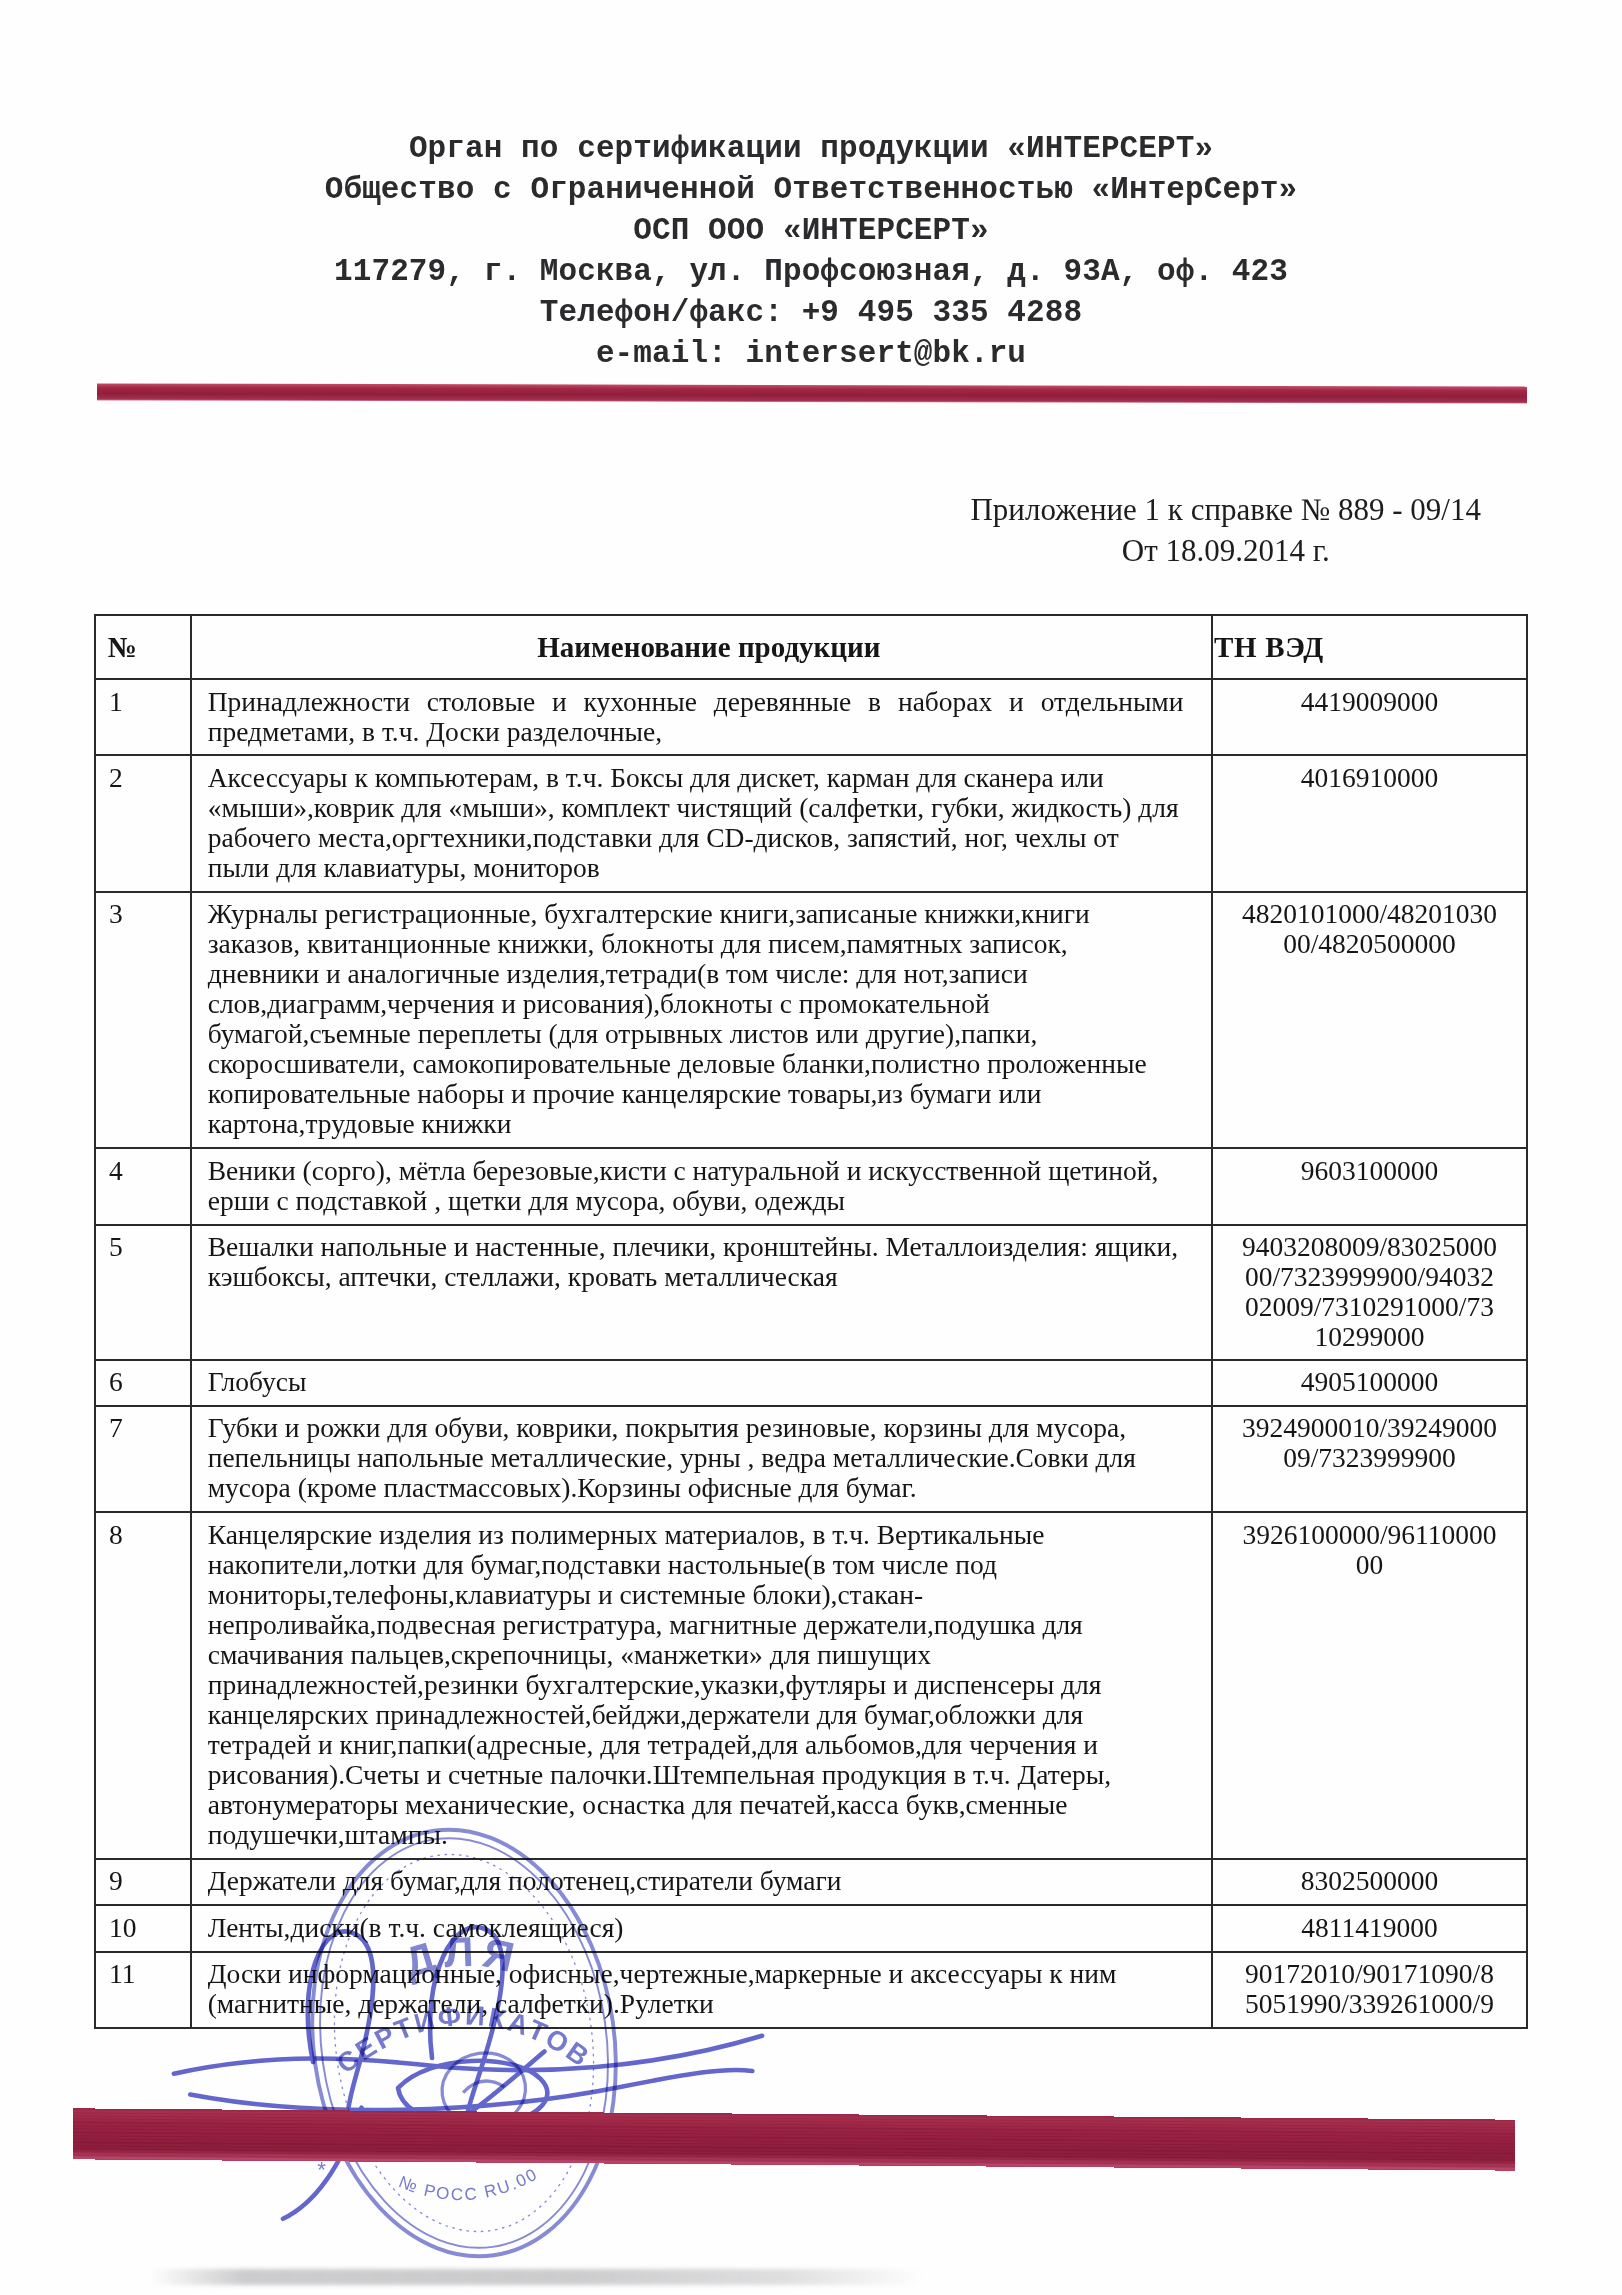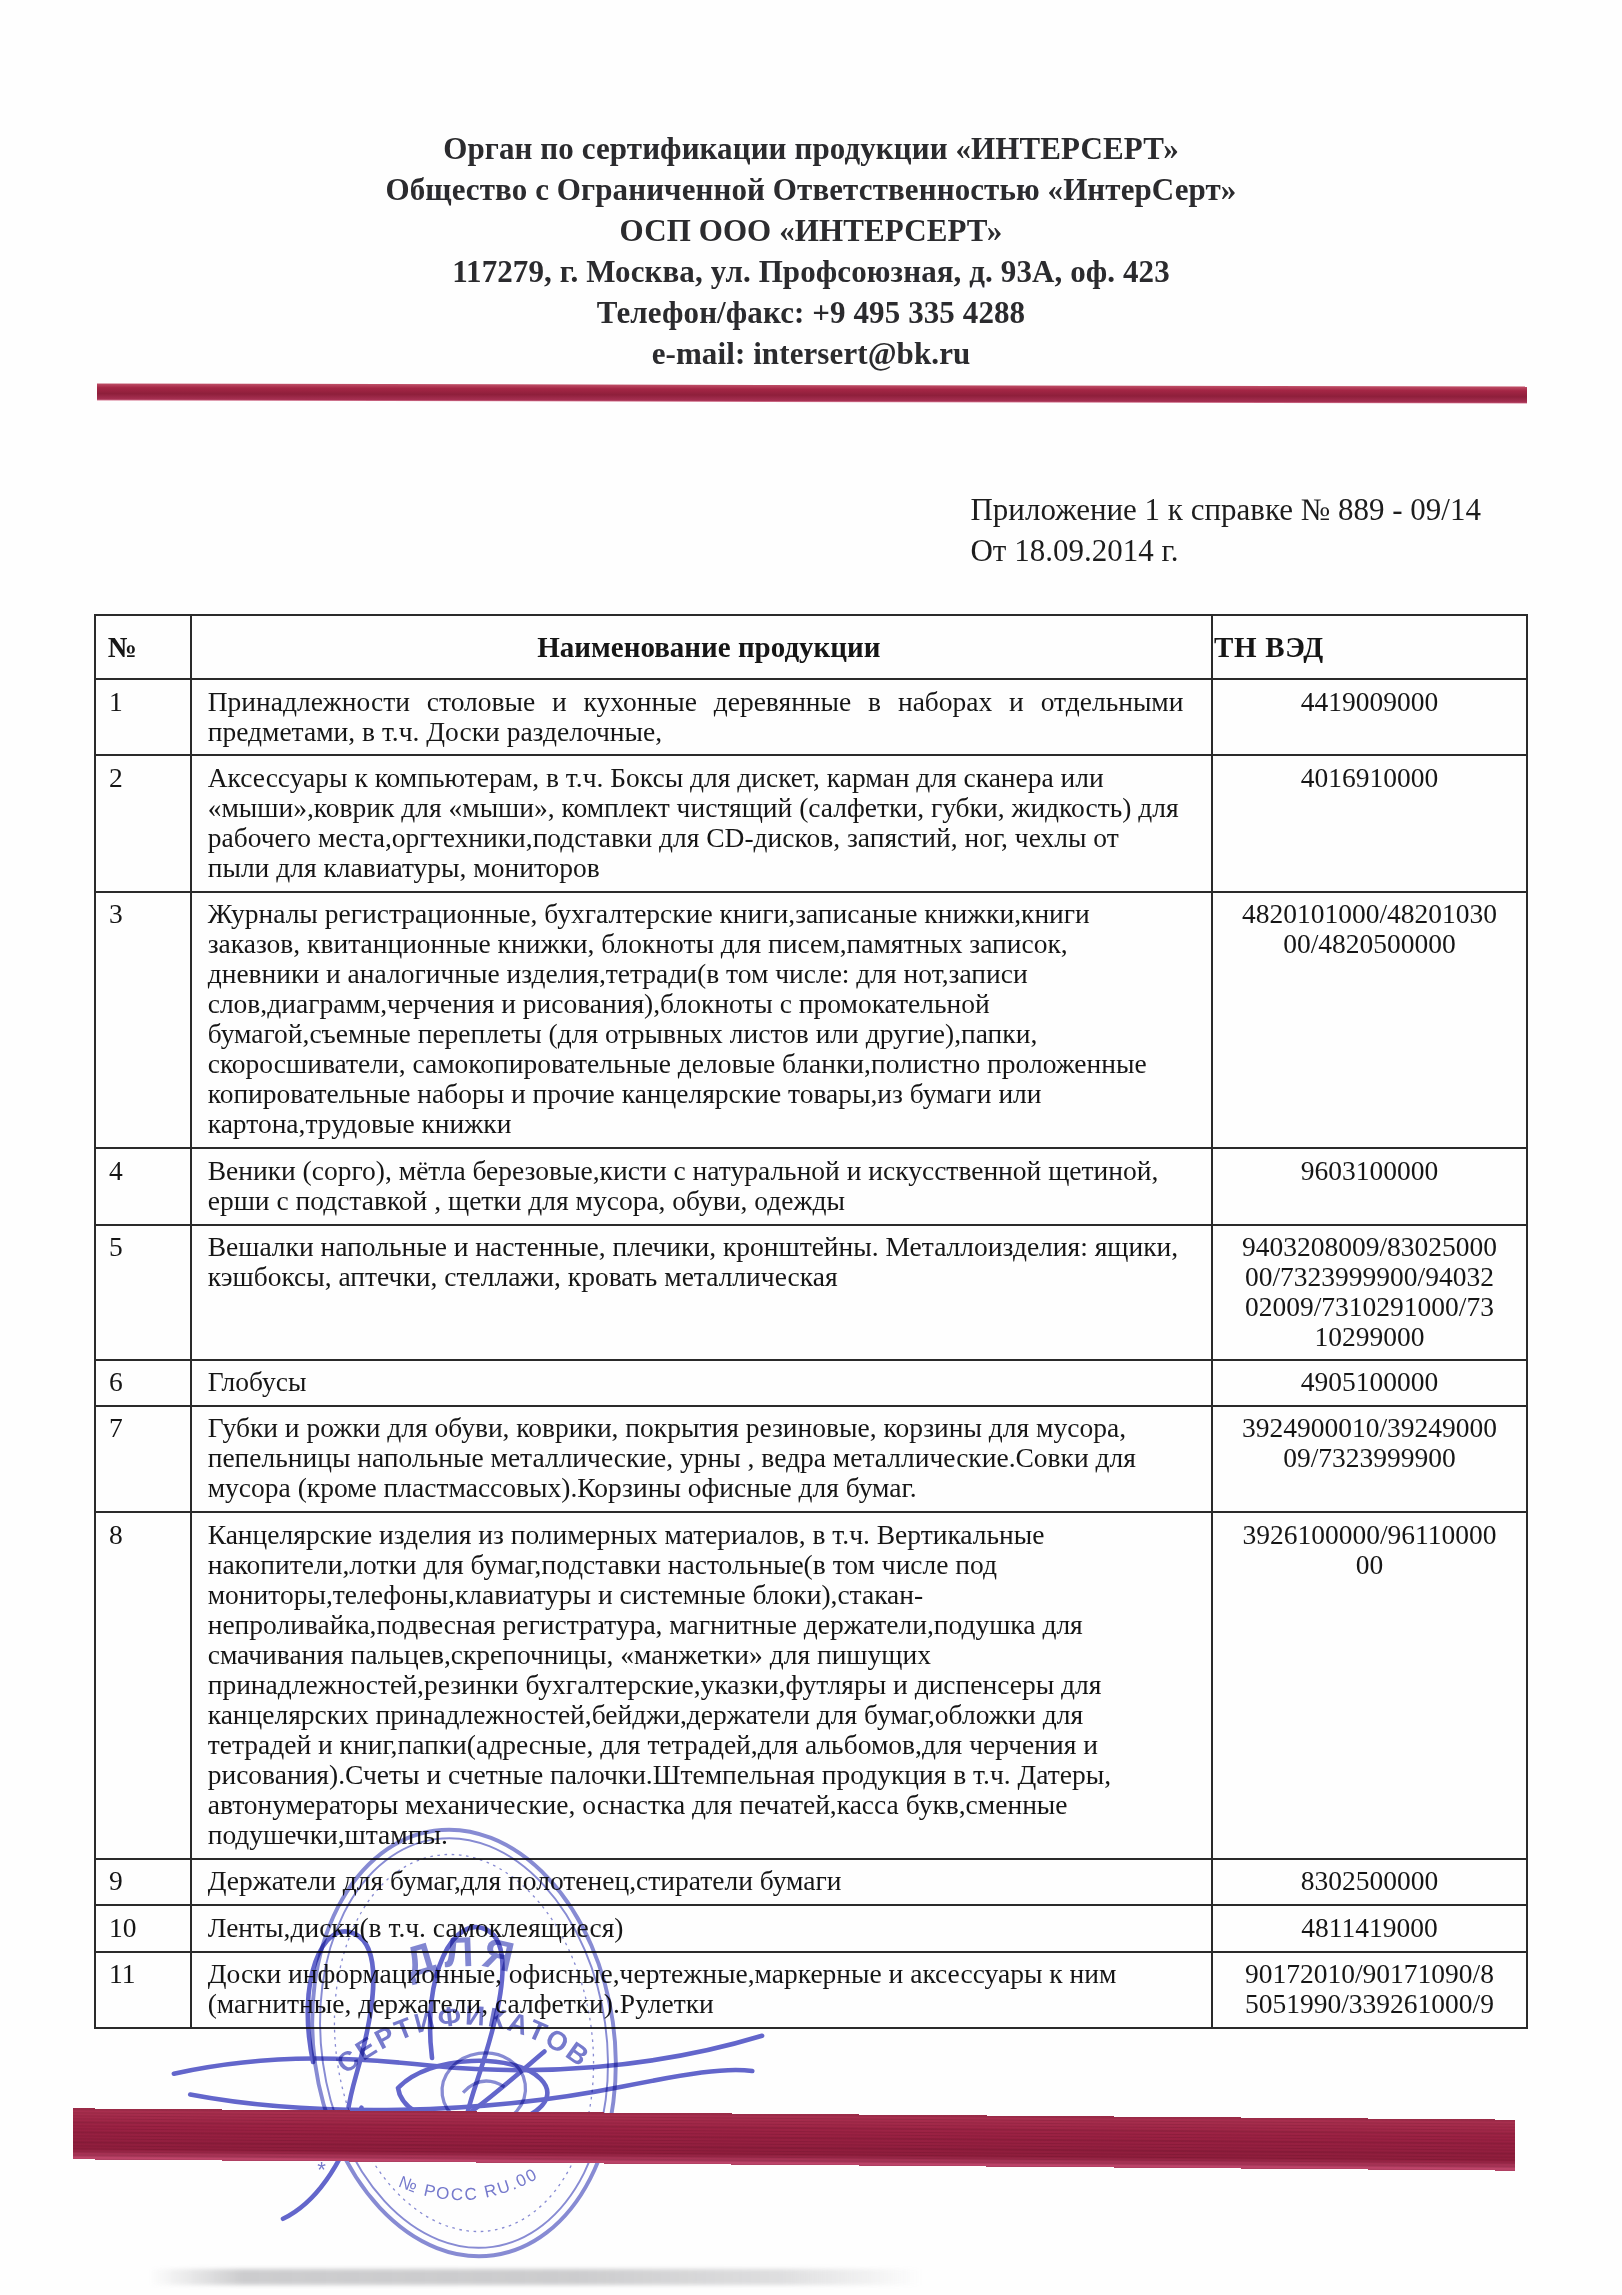--- a/index.html
+++ b/index.html
@@ -5,32 +5,32 @@
   html,body{margin:0;padding:0;background:#e8e8e8;}
   .page{
     position:relative;width:1622px;height:2295px;background:#fefefe;
     overflow:hidden;color:#1b1b1b;
     font-family:"Liberation Serif","DejaVu Serif",serif;
   }
   
   .org-header{
     position:absolute;top:128px;left:0;width:100%;
     text-align:center;
-    font-family:Liberation Serif, serif;
+    font-family:Liberation Mono, monospace;
     font-weight:700;font-size:31px;line-height:41px;color:#2b2b2e;
     letter-spacing:0.1px;
   }
   .rule-top{
     position:absolute;left:97px;top:385px;width:1430px;height:17px;
     background:linear-gradient(to bottom,#c05068 0%,#a42645 25%,#8e1f3b 60%,#a63052 92%,#d77b95 100%);
     transform:rotate(.13deg);
   }
   
   .annex{
-    position:absolute;top:489px;right:141px;text-align:left;
+    position:absolute;top:489px;right:141px;text-align:center;
     font-size:31px;line-height:41px;color:#1d1d1d;
   }
   
   table.products{
     position:absolute;left:94px;top:614px;width:1431px;
     border-collapse:collapse;table-layout:fixed;
     font-size:27.5px;line-height:30px;color:#161616;
   }
   table.products,table.products th,table.products td{border:2px solid #2a2a2a;}
   table.products{border-top:2.6px solid #242424;border-bottom:2.6px solid #242424;}

